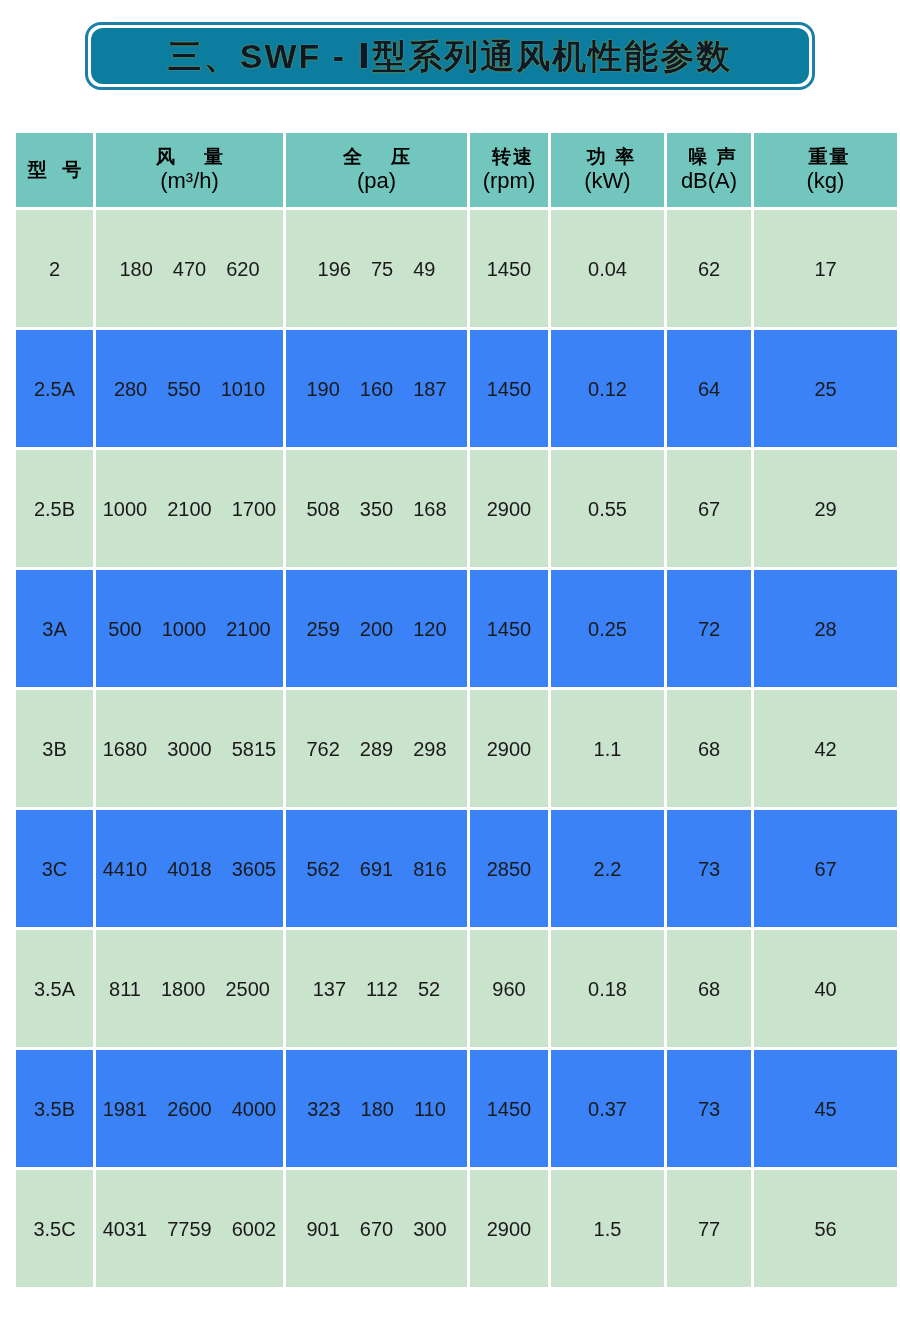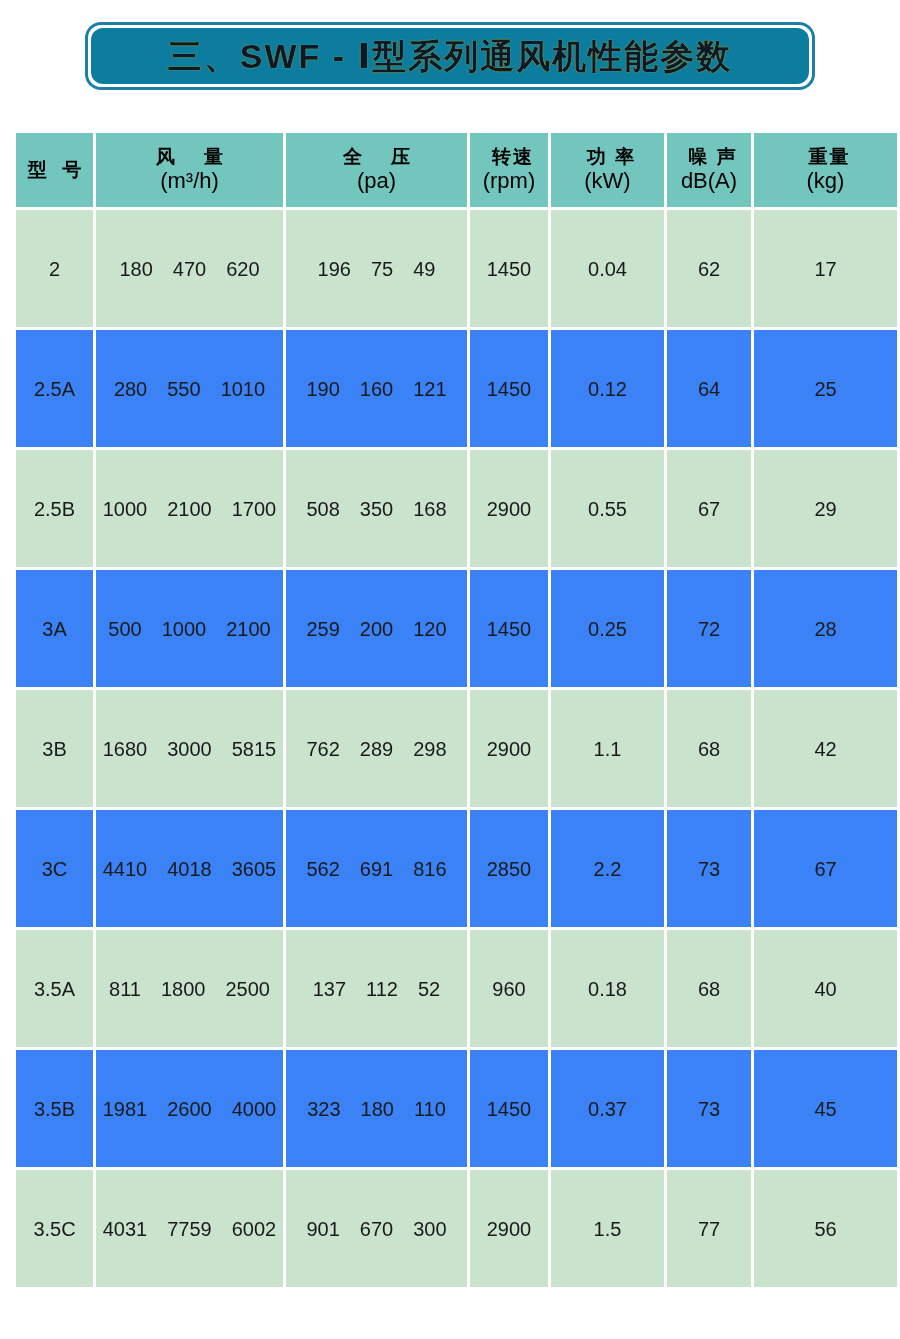--- a/index.html
+++ b/index.html
@@ -188,21 +188,21 @@
             <div class="stack">
               <span>280</span>
               <span>550</span>
               <span>1010</span>
             </div>
           </td>
           <td>
             <div class="stack">
               <span>190</span>
               <span>160</span>
-              <span>121</span>
+              <span>187</span>
             </div>
           </td>
           <td>1450</td>
           <td>0.12</td>
           <td>64</td>
           <td>25</td>
         </tr>
         <tr class="row-dark">
           <td>2.5B</td>
           <td>

